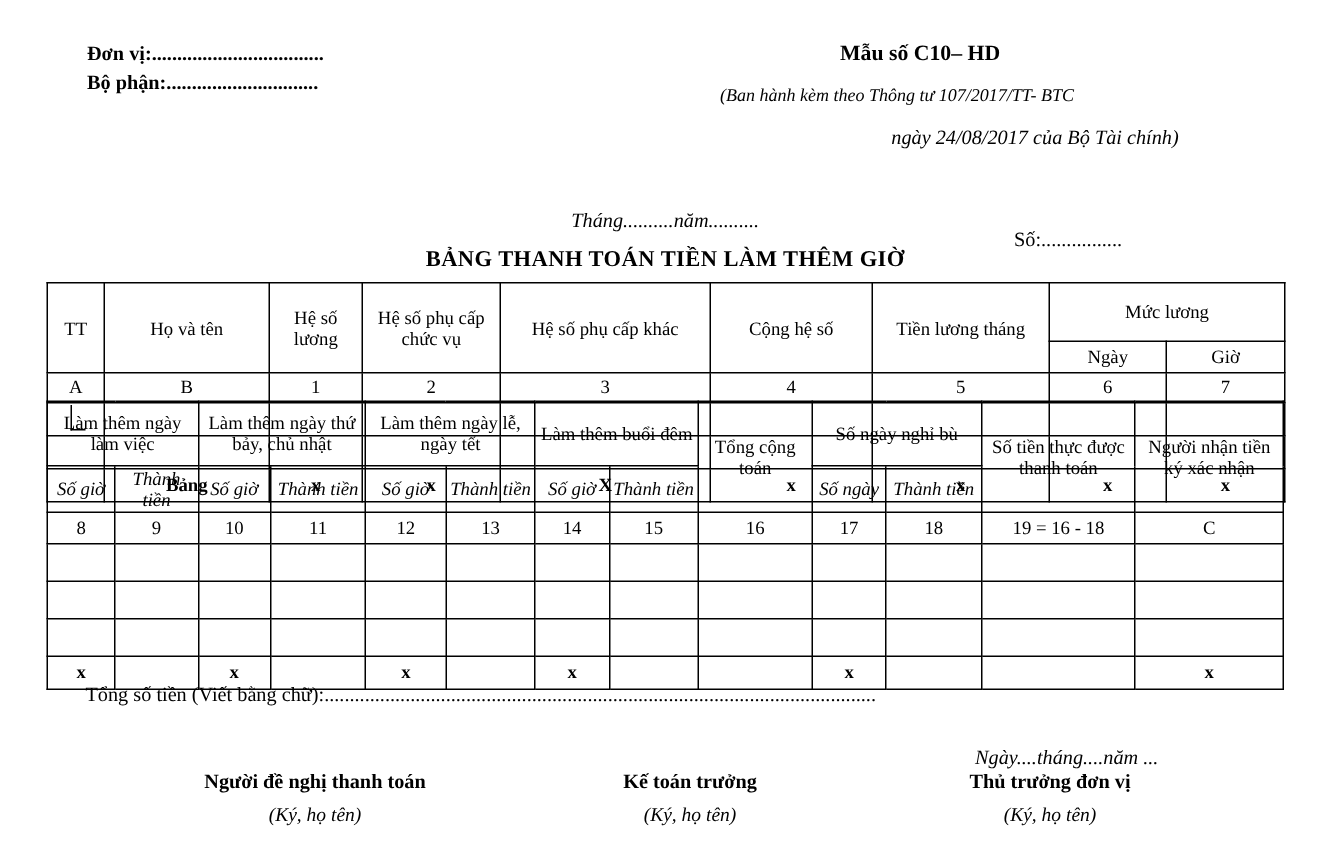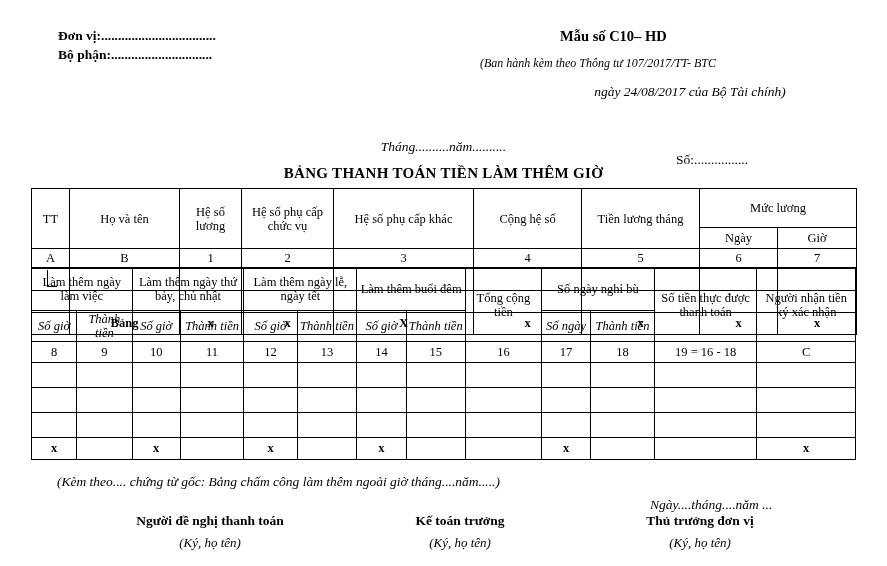--- a/index.html
+++ b/index.html
@@ -222,21 +222,21 @@
         <col style="width:62px">
       <col style="width:100px">
       <col style="width:96px">
     </colgroup>
     <tbody>
         <tr class="hdr r1">
       <td colspan="2">Làm thêm ngày làm việc</td>
       <td colspan="2">Làm thêm ngày thứ bảy, chủ nhật</td>
       <td colspan="2">Làm thêm ngày lễ, ngày tết</td>
       <td colspan="2">Làm thêm buổi đêm</td>
-      <td rowspan="2">Tổng cộng tiền</td>
+      <td rowspan="2">Tổng cộng toán</td>
       <td colspan="2">Số ngày nghỉ bù</td>
       <td rowspan="2">Số tiền thực được thanh toán</td>
       <td rowspan="2">Người nhận tiền ký xác nhận</td>
     </tr>
     <tr class="hdr r2">
       <td class="ital">Số giờ</td>
       <td class="ital">Thành tiền</td>
       <td class="ital">Số giờ</td>
       <td class="ital">Thành tiền</td>
       <td class="ital">Số giờ</td>
@@ -317,21 +317,21 @@
       <td class="bold"></td>
       <td class="bold"></td>
       <td class="bold">x</td>
       <td class="bold"></td>
       <td class="bold"></td>
       <td class="bold">x</td>
     </tr>
   </tbody>
     </table>
 
-  <div class="foot-note">(Kèm theo.... chứng từ gốc: Bảng chấm công làm thêm ngoài giờ tháng....năm.....)</div>
+  <div class="foot-total">Tổng số tiền (Viết bằng chữ):.............................................................................................................</div>
   <div class="foot-date">Ngày....tháng....năm ...</div>
 
   <div class="sig-row">
     <div class="sig sig1">
       <div class="title">Người đề nghị thanh toán</div>
       <div class="sub">(Ký, họ tên)</div>
     </div>
     <div class="sig sig2">
       <div class="title">Kế toán trưởng</div>
       <div class="sub">(Ký, họ tên)</div>

